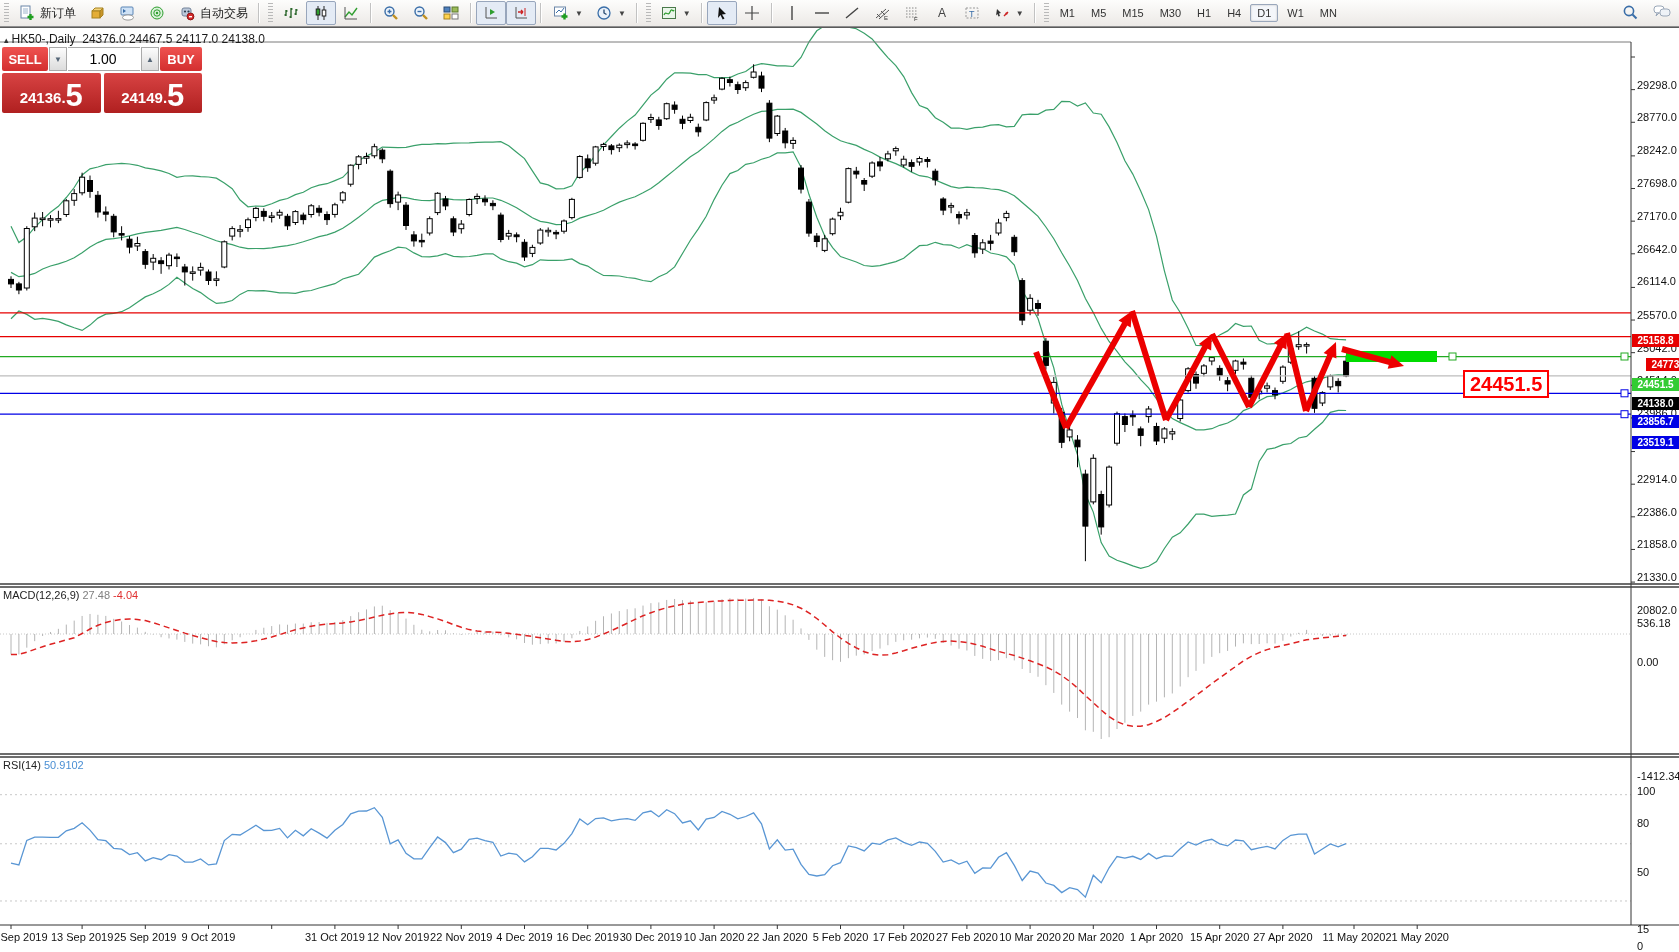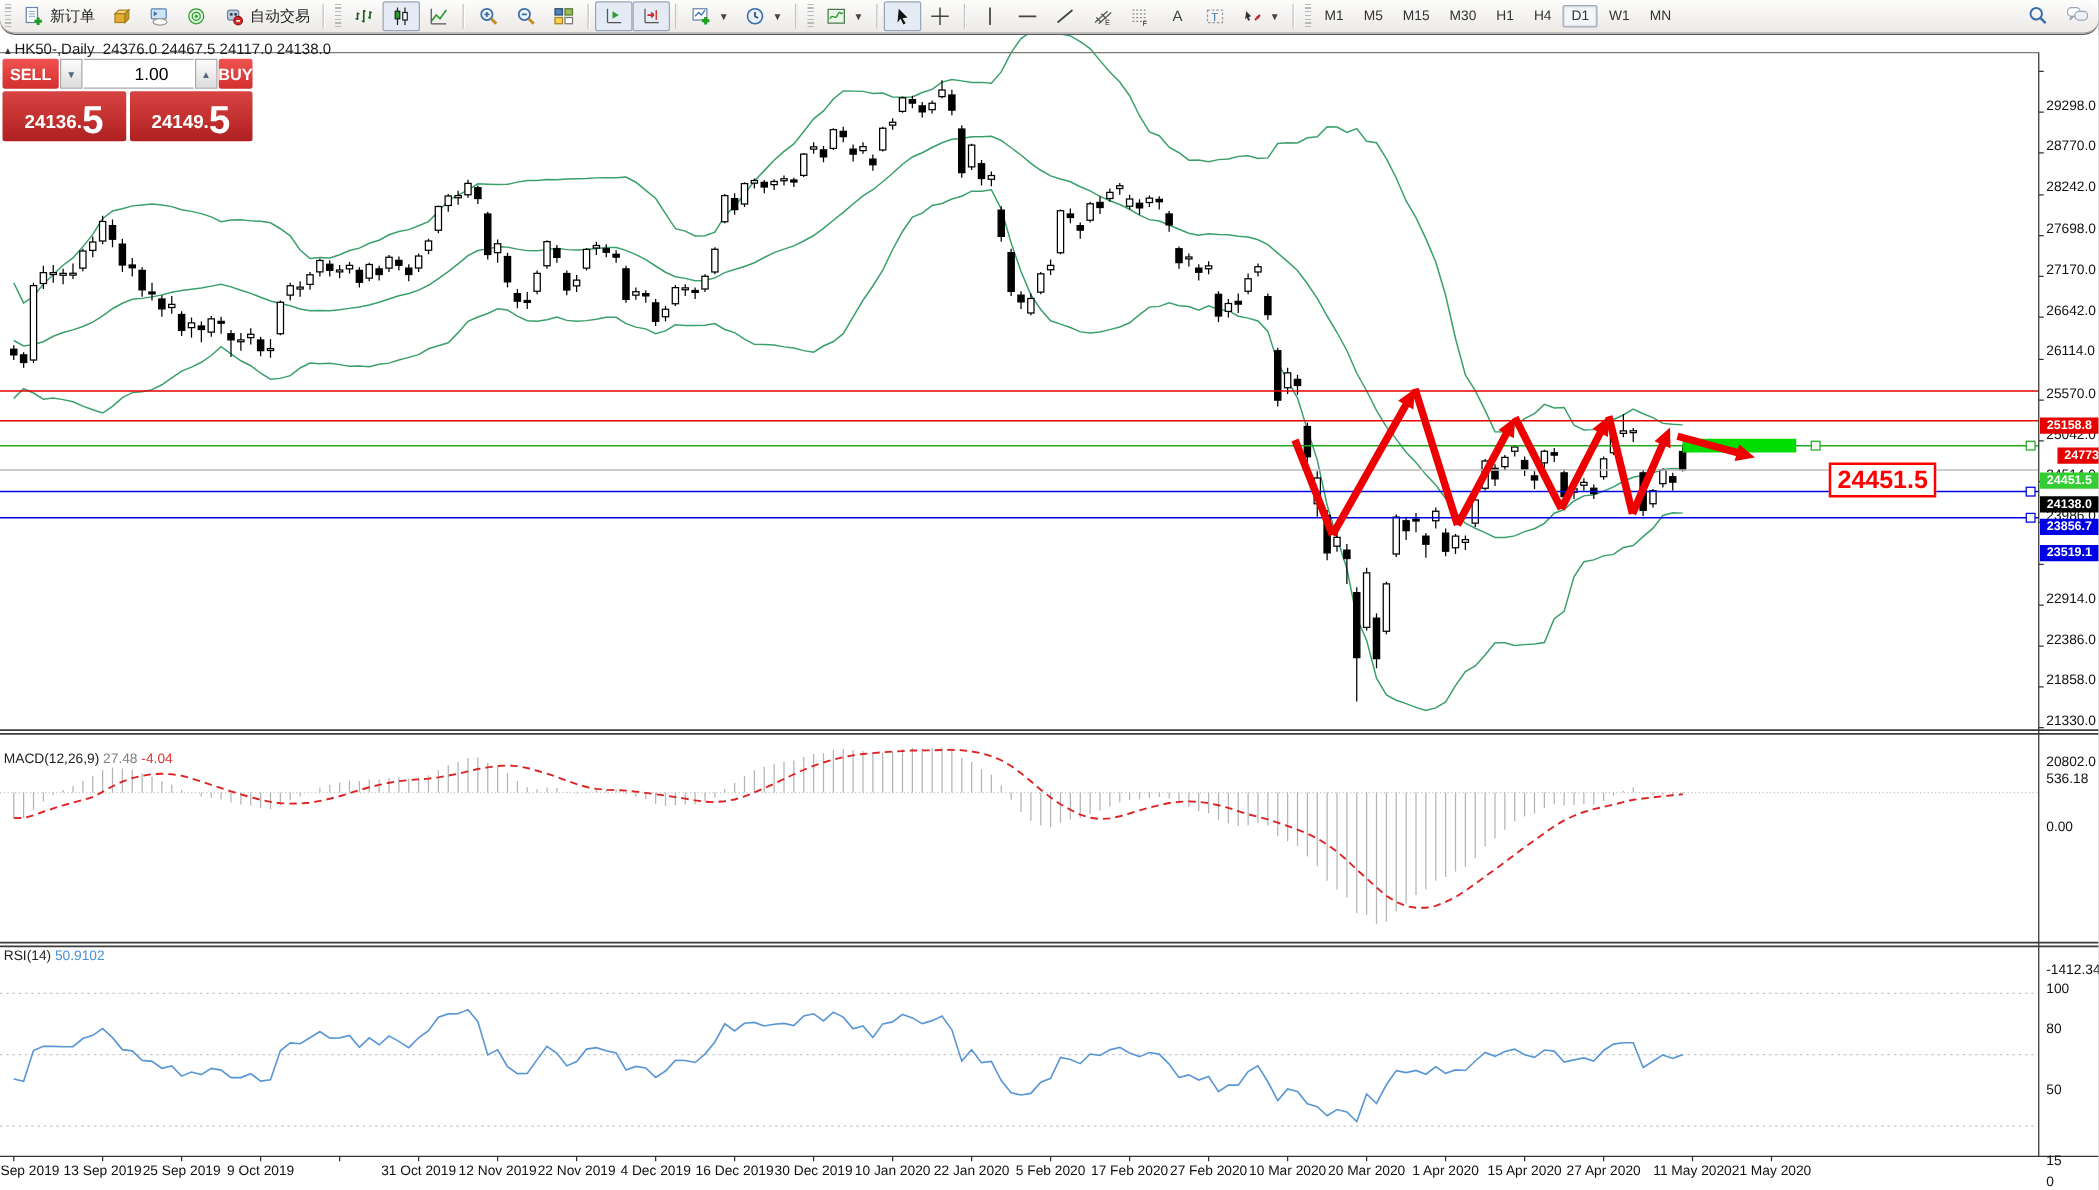--- a/index.html
+++ b/index.html
@@ -1,21 +1,21 @@
 <!DOCTYPE html>
 <html><head>
 <meta charset="utf-8">
 <style>
   html,body{margin:0;padding:0;background:#888;}
   #app{position:relative;width:1679px;height:952px;background:#fff;overflow:hidden;
        font-family:"Liberation Sans",sans-serif;-webkit-font-smoothing:none;}
   
   #toolbar{position:absolute;left:0;top:0;width:1679px;height:26px;
     background:linear-gradient(#fdfdfc,#ece9e6);border-bottom:1px solid #8d8d8d;
-    box-shadow:0 1px 0 #5a5a5a;display:flex;align-items:center;font-size:12px;color:#222;border-radius:12px;}
+    box-shadow:0 1px 0 #5a5a5a;display:flex;align-items:center;font-size:12px;color:#222;}
   .tgrip{width:5px;height:20px;margin:0 3px 0 4px;
     background:repeating-linear-gradient(to bottom,#b9b9b9 0 1px,transparent 1px 3px);}
   .tsep{width:1px;height:20px;background:#c2c2c2;border-right:1px solid #fff;margin:0 4px;}
   .tbtn{display:inline-flex;align-items:center;gap:4px;padding:1px 5px;border:1px solid transparent;
     border-radius:2px;height:20px;cursor:default;}
   .tbi{width:18px;height:18px;display:inline-flex;align-items:center;justify-content:center;}
   .pressed{border:1px solid #98a6bc;background:#e4ebf5;border-radius:2px;}
   .tfbtn{padding:2px 6px;margin:0 1px;border:1px solid transparent;border-radius:2px;
     font-size:11px;color:#333;}
   .tf-active{border:1px solid #9aa7bb;background:#f4f6fa;box-shadow:inset 0 0 2px #bbb;}
@@ -34,21 +34,21 @@
   .datelbl{transform:translateX(-50%);}
   
   #tpanel{position:absolute;left:2px;top:19px;width:200px;}
   #tp-row1{display:flex;height:24px;gap:1px;}
   .tp-btn{background:linear-gradient(#ef5350,#d32f2f);color:#fff;font-size:13px;font-weight:bold;
     display:flex;align-items:center;justify-content:center;border-radius:2px;}
   #tp-sell{width:46px;}#tp-buy{flex:1;}
   .spin{width:16px;background:linear-gradient(#fcfcfc,#dcdcdc);border:1px solid #aaa;color:#567;
     font-size:8px;display:flex;align-items:center;justify-content:center;}
   #tp-vol{width:66px;border:1px solid #aaa;border-left:none;border-right:none;font-size:14px;
-    text-align:right;padding-right:20px;font-family:"Liberation Sans",sans-serif;}
+    text-align:center;padding-right:4px;font-family:"Liberation Sans",sans-serif;}
   #tp-row2{display:flex;height:40px;gap:3px;margin-top:2px;}
   .tp-price{flex:1;background:linear-gradient(#d84343,#b02020);color:#fff;display:flex;
     align-items:flex-end;justify-content:center;border-radius:2px;padding-bottom:2px;}
   .pp{font-size:15px;font-weight:bold;line-height:26px;}
   .pbig{font-size:31px;font-weight:bold;line-height:30px;}
   
   #turnpoint{position:absolute;left:1428px;top:281px;font-size:33px;font-weight:bold;color:#00f000;
     letter-spacing:3px;text-shadow:3px 3px 0 #4d4d4d;font-family:"Liberation Sans",sans-serif;}
   #levelbox{position:absolute;left:1463px;top:342px;border:2px solid #ff0000;background:#fff;
     color:#ff0000;font-size:20px;font-weight:bold;padding:0 5px;line-height:24px;}
@@ -936,21 +936,21 @@
           <span class="pp">24136.</span>
             <span class="pbig">5</span>
         </div>
         <div class="tp-price">
           <span class="pp">24149.</span>
             <span class="pbig">5</span>
         </div>
       </div>
     </div>
 
-    <div class="lbl pane-label" style="left:3px;top:561px;margin-top:12px;">
+    <div class="lbl pane-label" style="left:3px;top:561px;">
       <span>MACD(12,26,9)</span>
       <span class="mval-main">27.48</span>
       <span class="mval-sig">-4.04</span>
     </div>
     <div class="lbl pane-label" style="left:3px;top:731px;">
       <span>RSI(14)</span>
       <span class="rsival">50.9102</span>
     </div>
 
     <div id="levelbox">24451.5</div>

